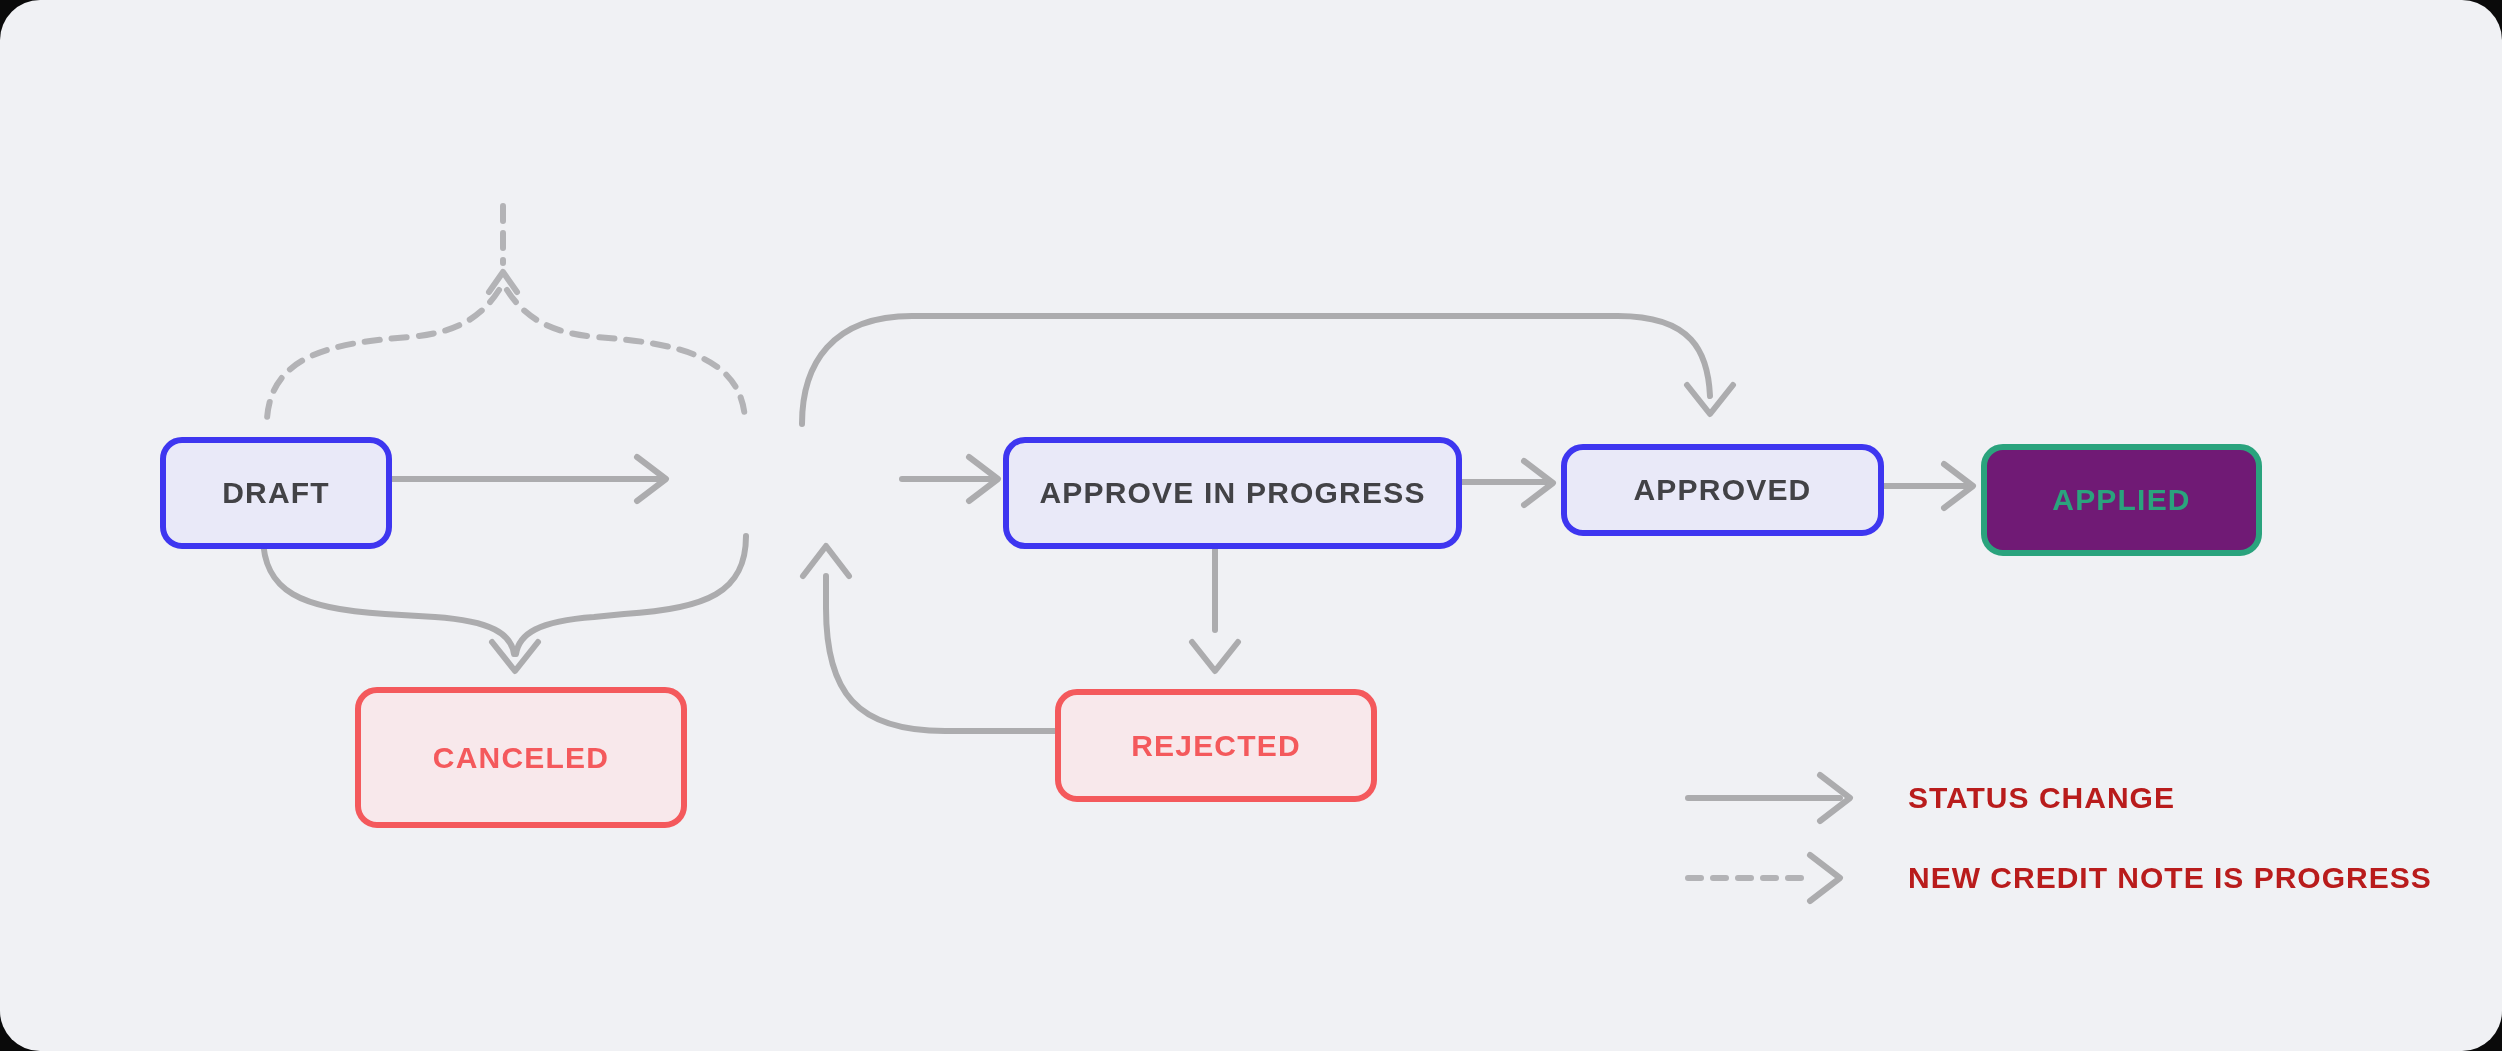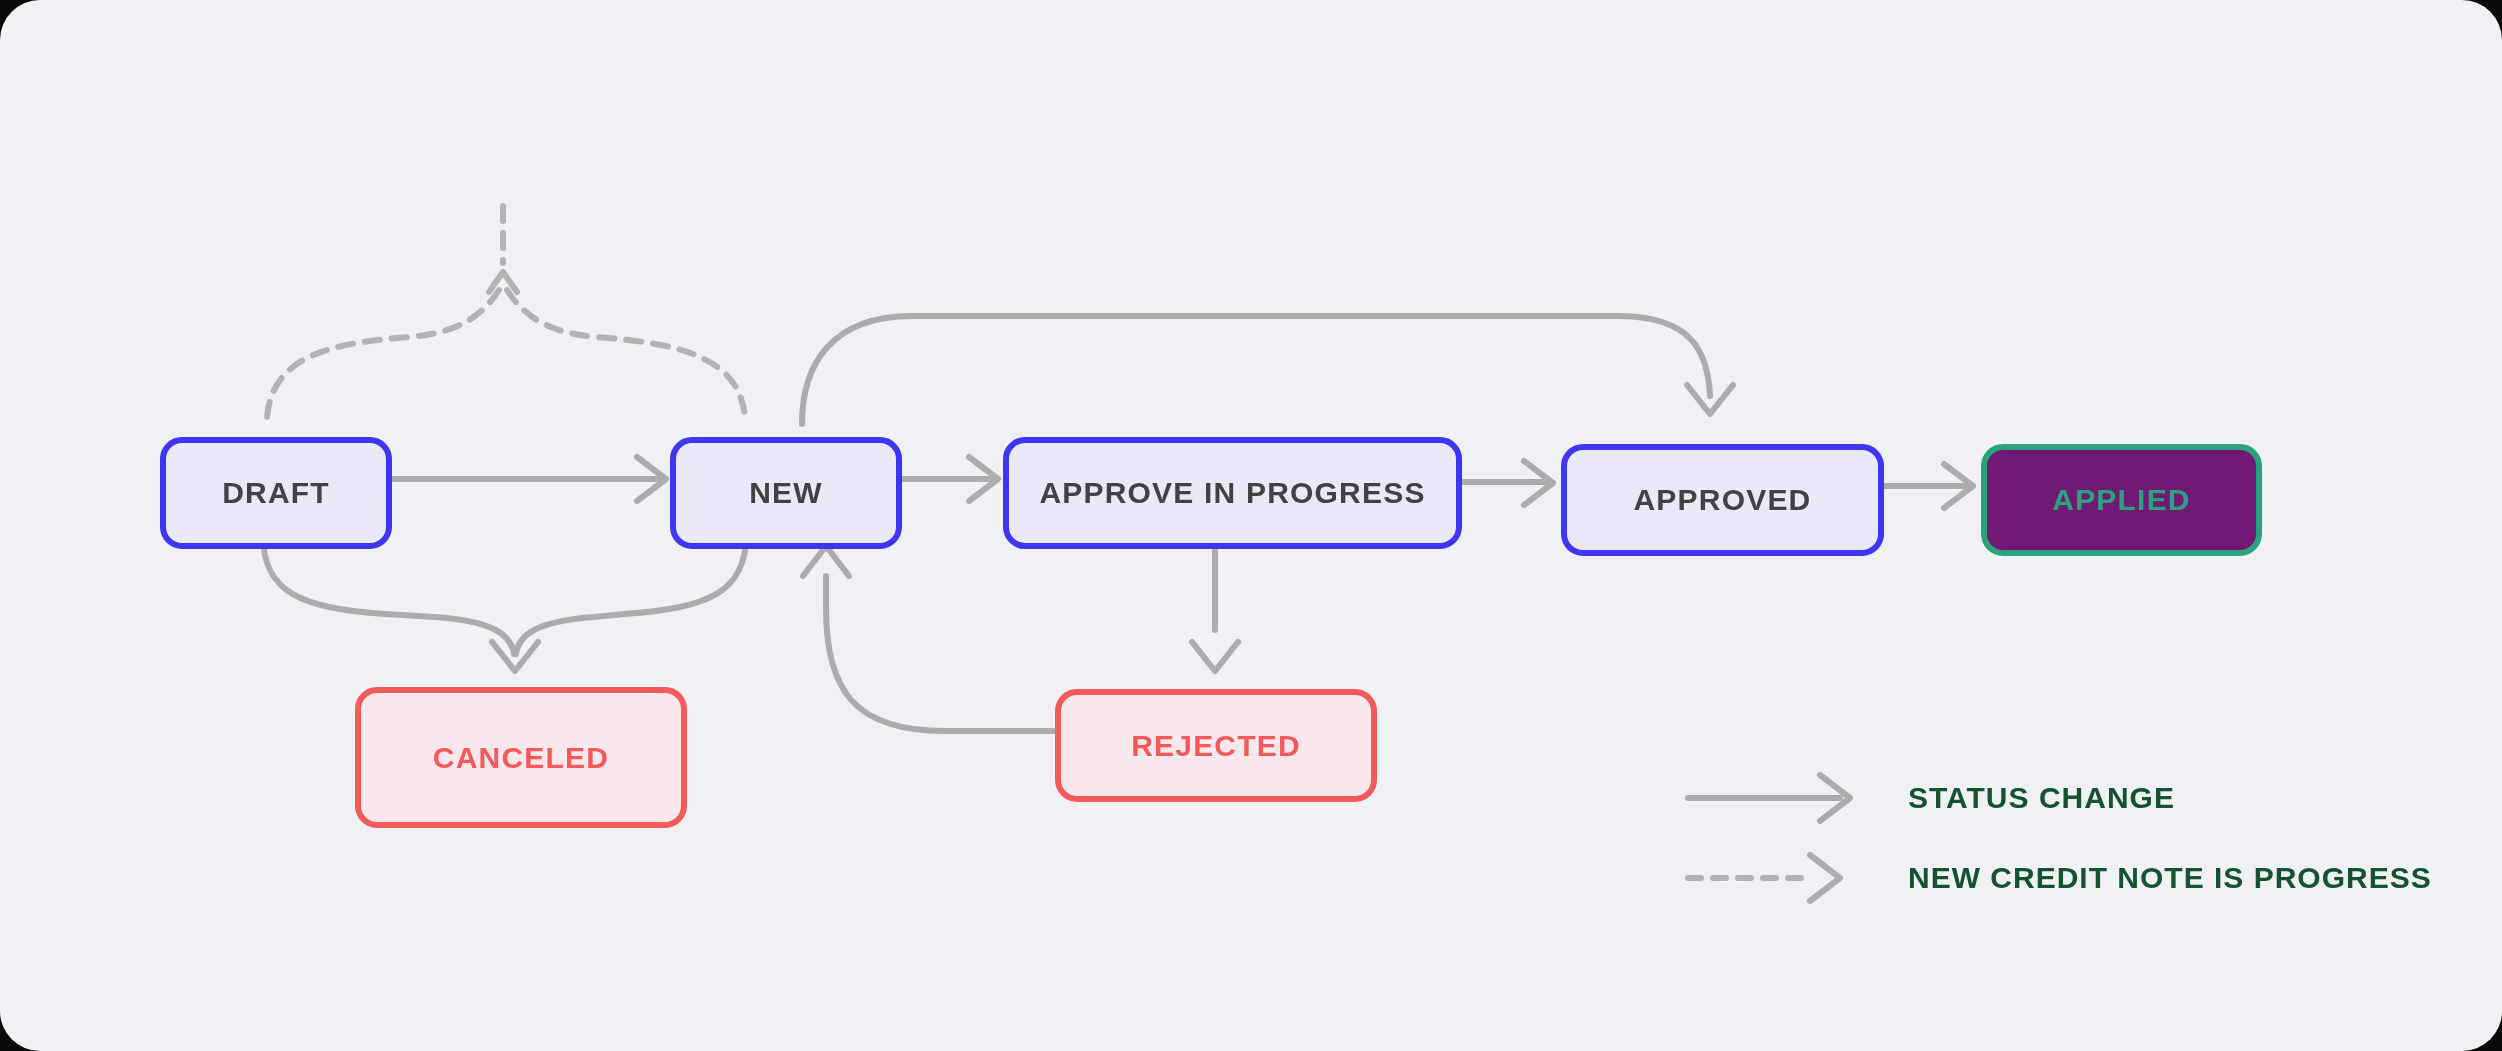--- a/index.html
+++ b/index.html
@@ -34,35 +34,35 @@
     white-space: nowrap;
     margin-top: 14px;
   }
   .node.blue  { border-color: #3E36F0; background: #E9E9F8; color: #424246; }
   .node.red   { border-color: #F4595C; background: #F8E8EB; color: #F4595C; }
   .node.green { border-color: #2AA37D; background: #701a75; color: #2AA37D; }
 
   #node-draft               { left: 160px;  top: 423px; width: 232px; height: 112px; }
   #node-new                 { left: 670px;  top: 423px; width: 232px; height: 112px; }
   #node-approve-in-progress { left: 1003px; top: 423px; width: 459px; height: 112px; }
-  #node-approved            { left: 1561px; top: 430px; width: 323px; height: 112px; }
+  #node-approved            { left: 1561px; top: 430px; width: 323px; height: 92px; }
   #node-applied             { left: 1981px; top: 430px; width: 281px; height: 112px; }
   #node-canceled            { left: 355px;  top: 673px; width: 332px; height: 141px; }
   #node-rejected            { left: 1055px; top: 675px; width: 322px; height: 113px; }
 
   .legend-label {
     position: absolute;
     left: 1908px;
     height: 44px;
     display: flex;
     align-items: center;
     font-size: 30px;
     font-weight: 700;
     letter-spacing: 1px;
-    color: #14532d;
+    color: #b91c1c;
     white-space: nowrap;
   }
   #legend-label-solid  { top: 776px; }
   #legend-label-dashed { top: 856px; }
 </style>
 </head>
 <body>
 
 <div class="canvas">
 
@@ -107,23 +107,20 @@
       <path d="M1688 798 H1840"></path>
       <path d="M1820 775 L1850 798 L1820 821"></path>
       <path d="M1688 878 H1806" stroke-dasharray="13 12" stroke="#B3B3B6"></path>
       <path d="M1810 855 L1840 878 L1810 901"></path>
     </g>
   </svg>
 
   <div class="node blue" id="node-draft">
     <span>DRAFT</span>
   </div>
-  <div class="node blue" id="node-new">
-    <span>NEW</span>
-  </div>
   <div class="node blue" id="node-approve-in-progress">
     <span>APPROVE IN PROGRESS</span>
   </div>
   <div class="node blue" id="node-approved">
     <span>APPROVED</span>
   </div>
   <div class="node green" id="node-applied">
     <span>APPLIED</span>
   </div>
   <div class="node red" id="node-canceled">

